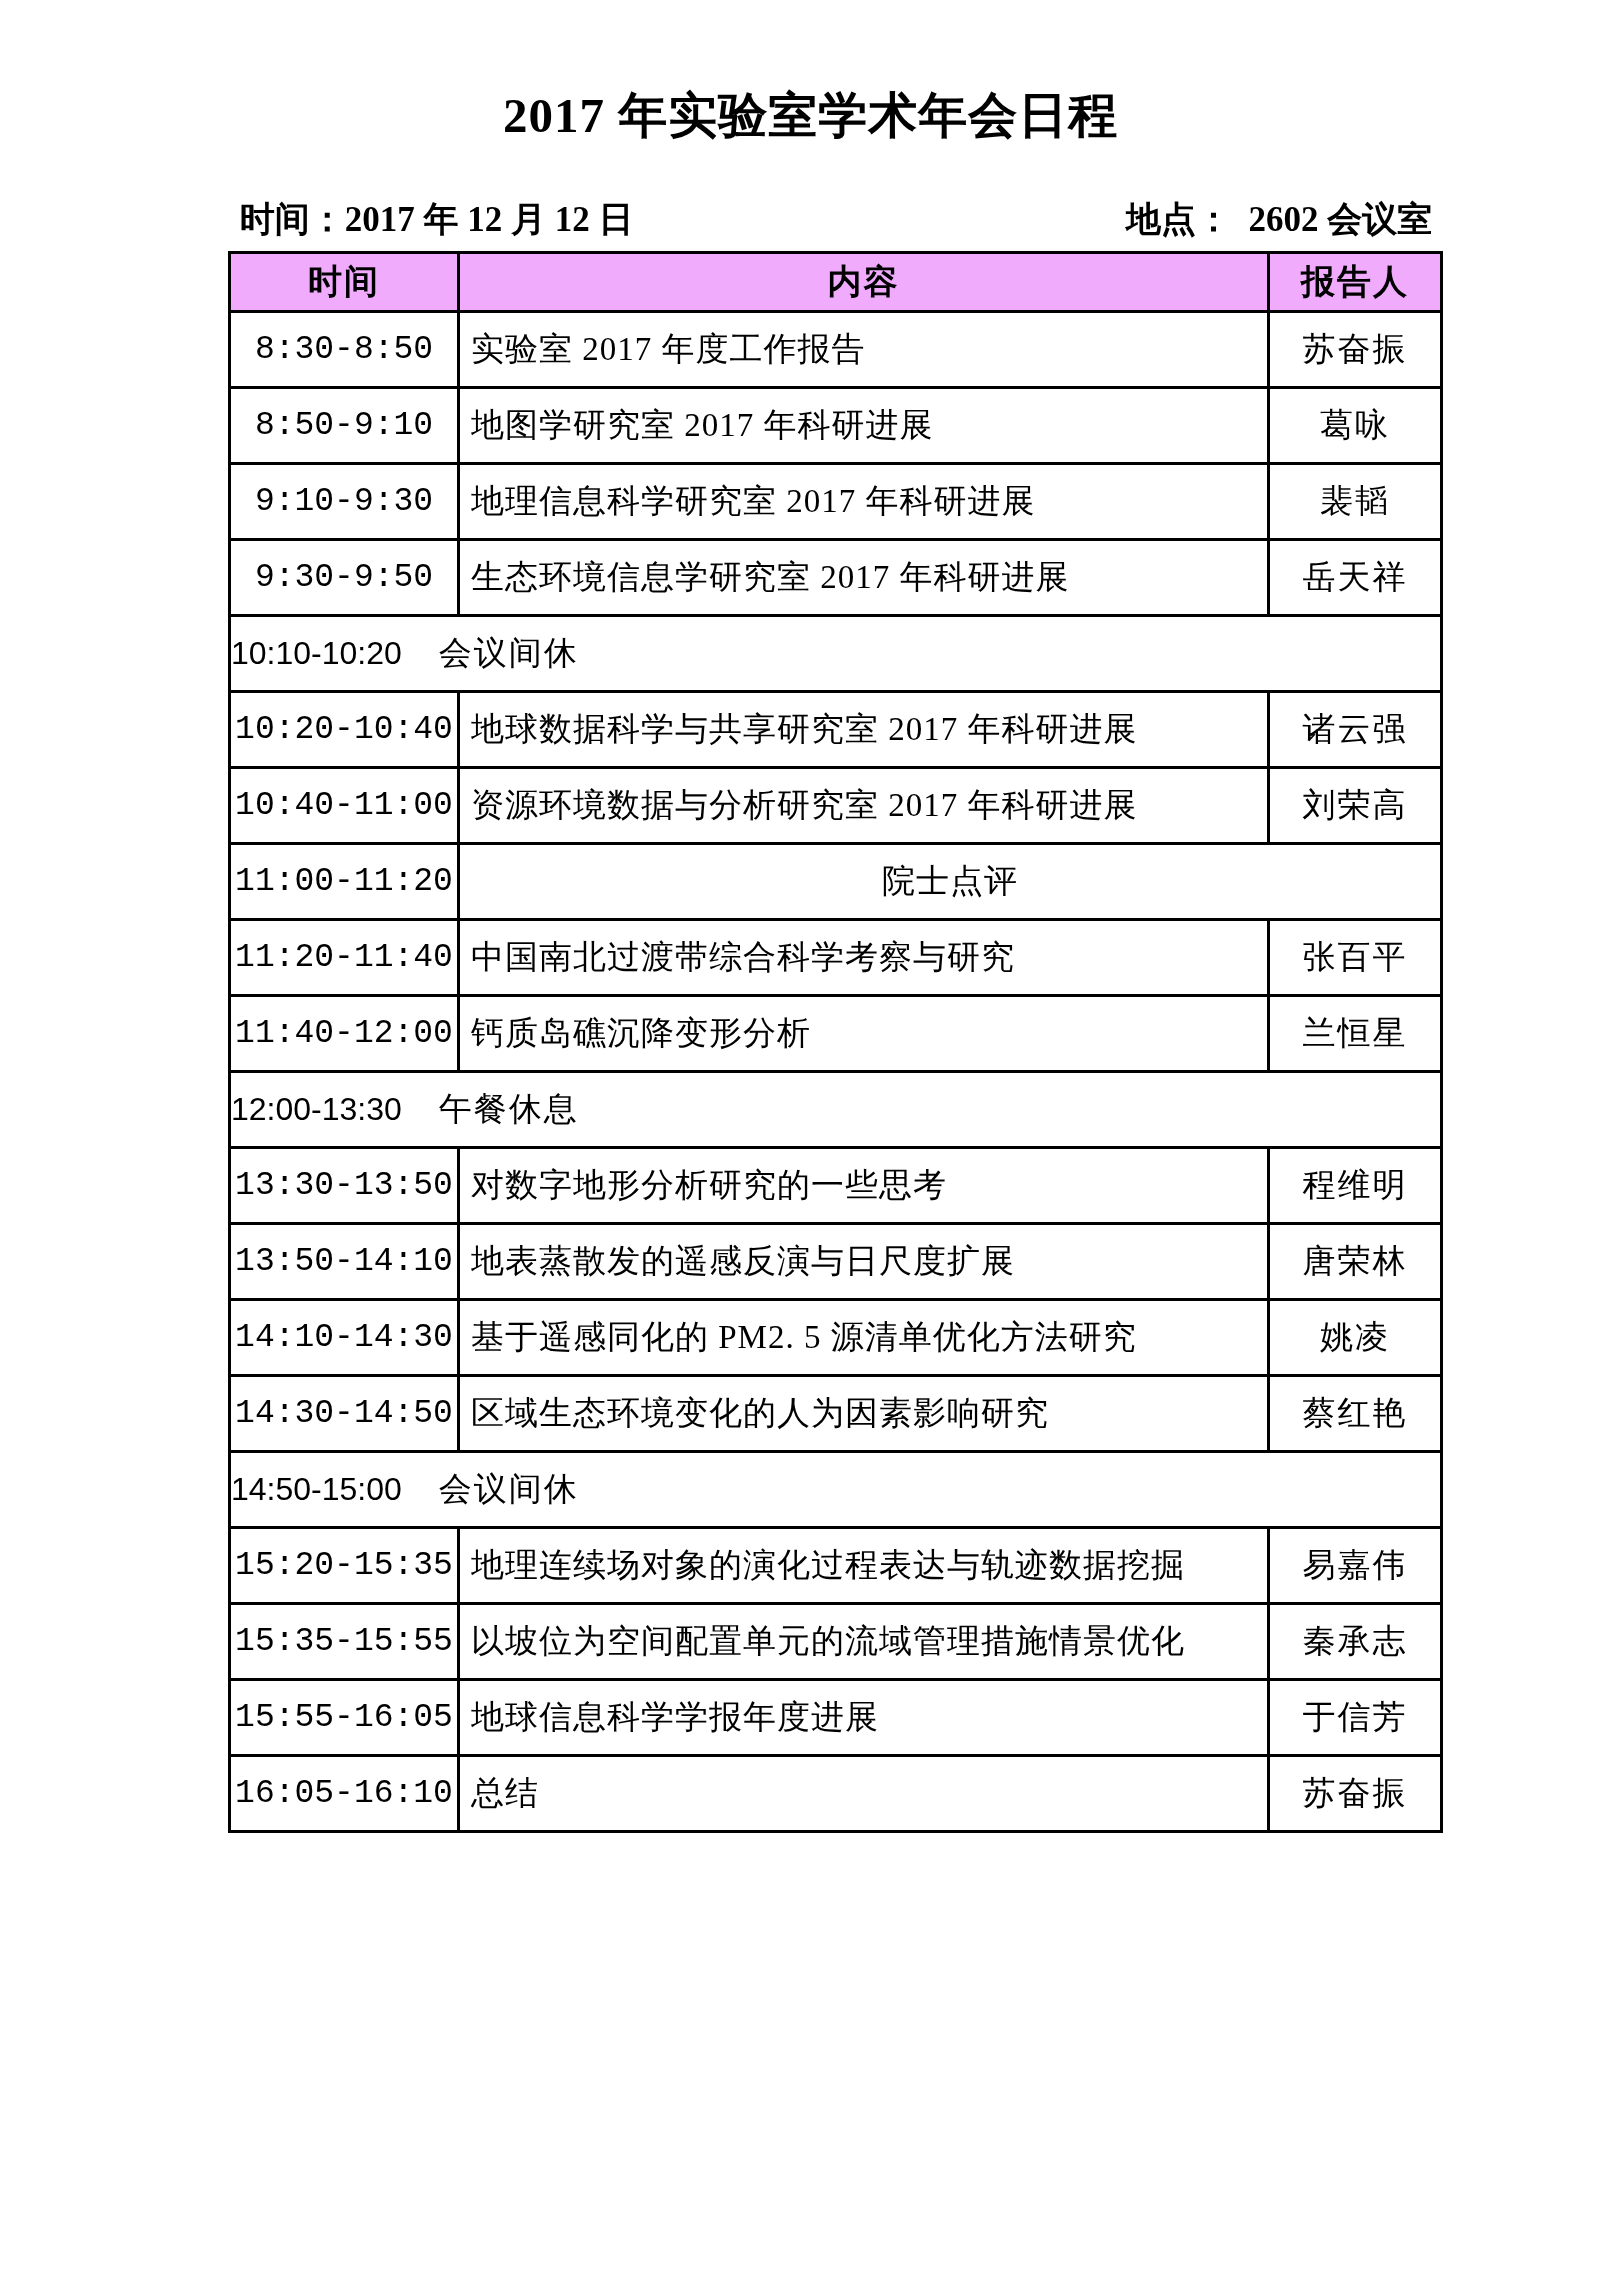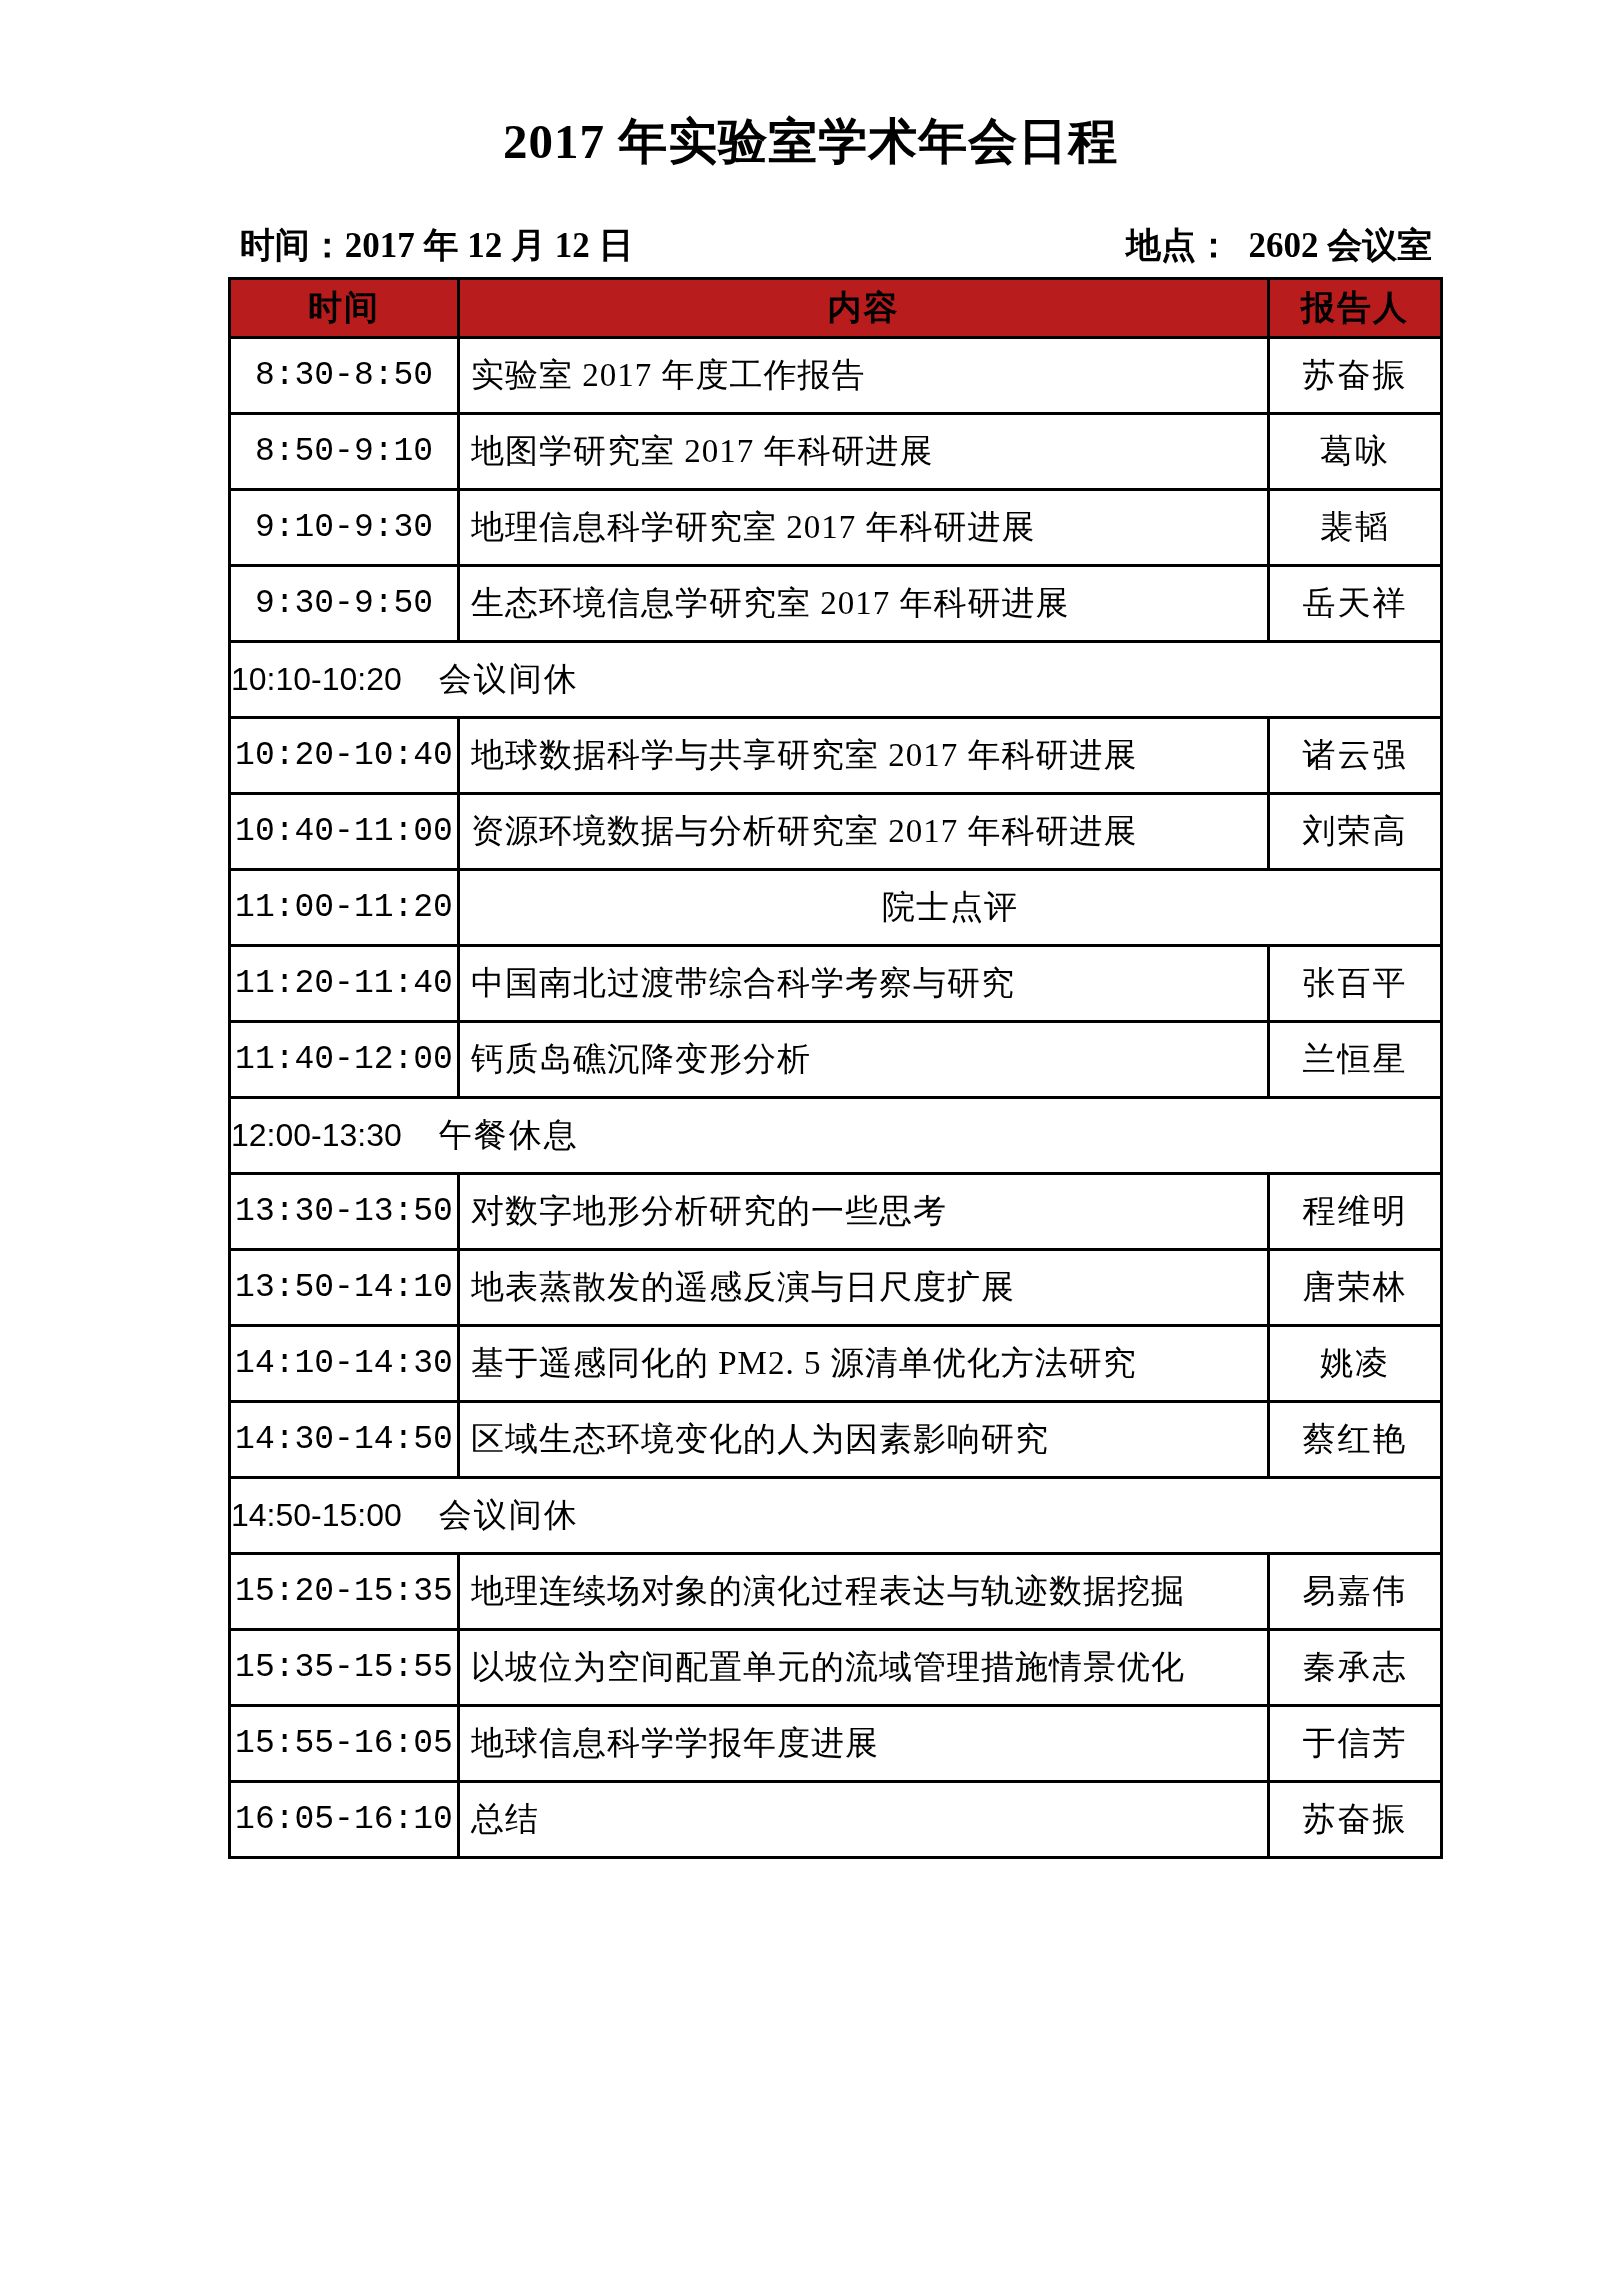--- a/index.html
+++ b/index.html
@@ -8,21 +8,21 @@
     position: relative;
     width: 1621px;
     height: 2293px;
     margin: 0 auto;
     background: #ffffff;
     color: #000000;
     font-family: "Liberation Serif", "DejaVu Serif", serif;
     overflow: hidden;
   }
   .doc-title {
-    padding-top: 110px;
+    padding-top: 84px;
     text-align: center;
     font-size: 49px;
     line-height: 63px;
     font-weight: bold;
     letter-spacing: 1px;
     white-space: pre;
   }
   .meta-row {
     width: 1212px;
     margin: 49px 0 7.8px 228px;
@@ -41,21 +41,21 @@
     border-collapse: collapse;
     table-layout: fixed;
   }
   table.schedule th, table.schedule td {
     border: 3.9px solid #000000;
     vertical-align: middle;
     overflow: hidden;
   }
   table.schedule th {
     height: 59px;
-    background: #b91c1c;
+    background: #f0abfc;
     font-size: 34px;
     font-weight: bold;
     text-align: center;
     letter-spacing: 2px;
   }
   table.schedule td { height: 76px; font-size: 33px; }
   .time-cell {
     font-family: Liberation Mono, monospace;
     text-align: center;
     font-size: 32px;

